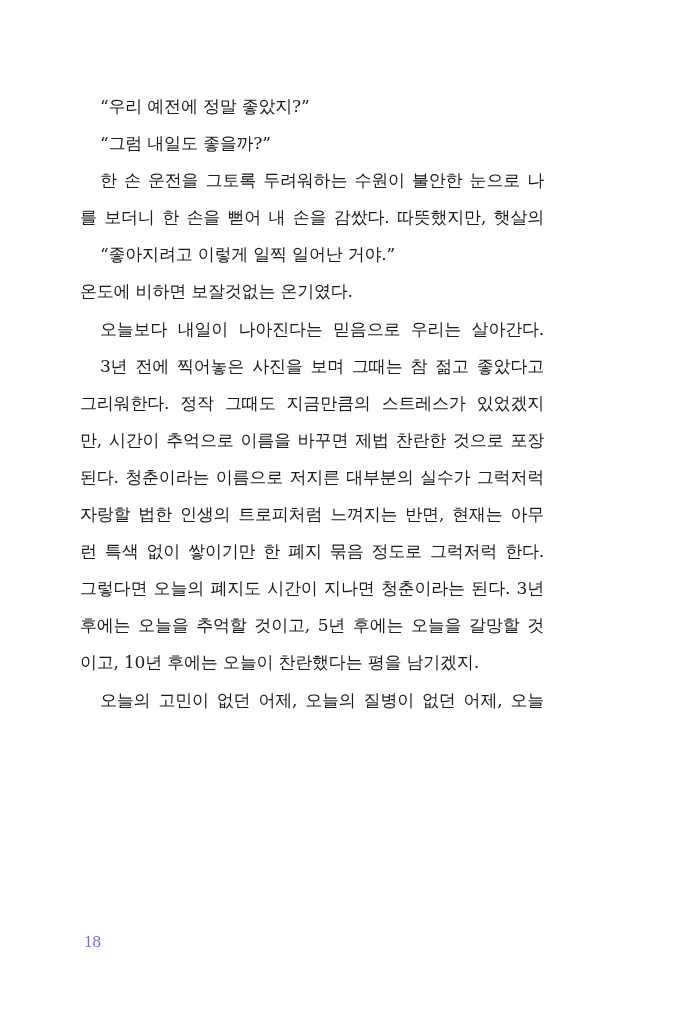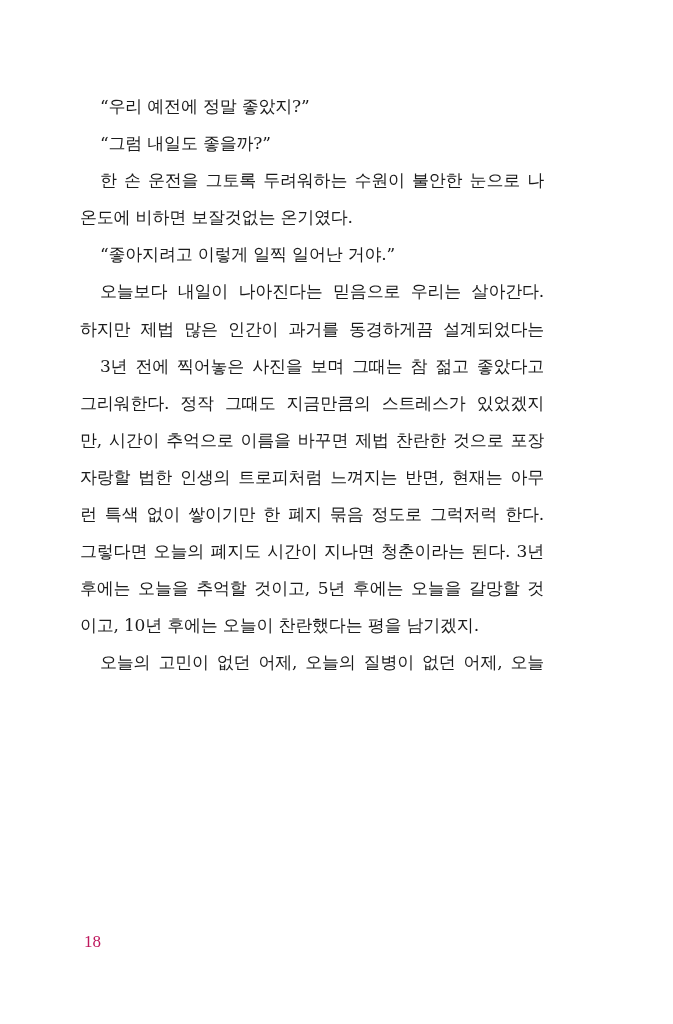--- a/index.html
+++ b/index.html
@@ -43,38 +43,39 @@
     }
     .line.indent {
       padding-left: 20px;
     }
     .page-number {
       position: absolute;
       left: 84px;
       top: 932px;
       font-size: 17px;
       font-family: "Liberation Serif", "DejaVu Serif", serif;
-      color: #be185d;
+      color: #8b5cf6;
     }
   </style>
 </head>
 <body>
 
 <div class="page">
   <div class="text-block">
     <div class="line indent last">“우리 예전에 정말 좋았지?”</div>
     <div class="line indent last">“그럼 내일도 좋을까?”</div>
     <div class="line indent">한 손 운전을 그토록 두려워하는 수원이 불안한 눈으로 나</div>
+    <div class="line">를 보더니 한 손을 뻗어 내 손을 감쌌다. 따뜻했지만, 햇살의</div>
+    <div class="line indent last">“좋아지려고 이렇게 일찍 일어난 거야.”</div>
     <div class="line last">온도에 비하면 보잘것없는 온기였다.</div>
-    <div class="line indent last">“좋아지려고 이렇게 일찍 일어난 거야.”</div>
     <div class="line indent">오늘보다 내일이 나아진다는 믿음으로 우리는 살아간다.</div>
-    <div class="line">하지만 제법 많은 인간이 과거를 동경하게끔 설계되었다는</div>
     <div class="line indent">3년 전에 찍어놓은 사진을 보며 그때는 참 젊고 좋았다고</div>
     <div class="line">그리워한다. 정작 그때도 지금만큼의 스트레스가 있었겠지</div>
     <div class="line">만, 시간이 추억으로 이름을 바꾸면 제법 찬란한 것으로 포장</div>
+    <div class="line">된다. 청춘이라는 이름으로 저지른 대부분의 실수가 그럭저럭</div>
     <div class="line">자랑할 법한 인생의 트로피처럼 느껴지는 반면, 현재는 아무</div>
     <div class="line">런 특색 없이 쌓이기만 한 폐지 묶음 정도로 그럭저럭 한다.</div>
     <div class="line">그렇다면 오늘의 폐지도 시간이 지나면 청춘이라는 된다. 3년</div>
     <div class="line">후에는 오늘을 추억할 것이고, 5년 후에는 오늘을 갈망할 것</div>
     <div class="line last">이고, 10년 후에는 오늘이 찬란했다는 평을 남기겠지.</div>
     <div class="line indent">오늘의 고민이 없던 어제, 오늘의 질병이 없던 어제, 오늘</div>
   </div>
   <div class="page-number">18</div>
 </div>
 

